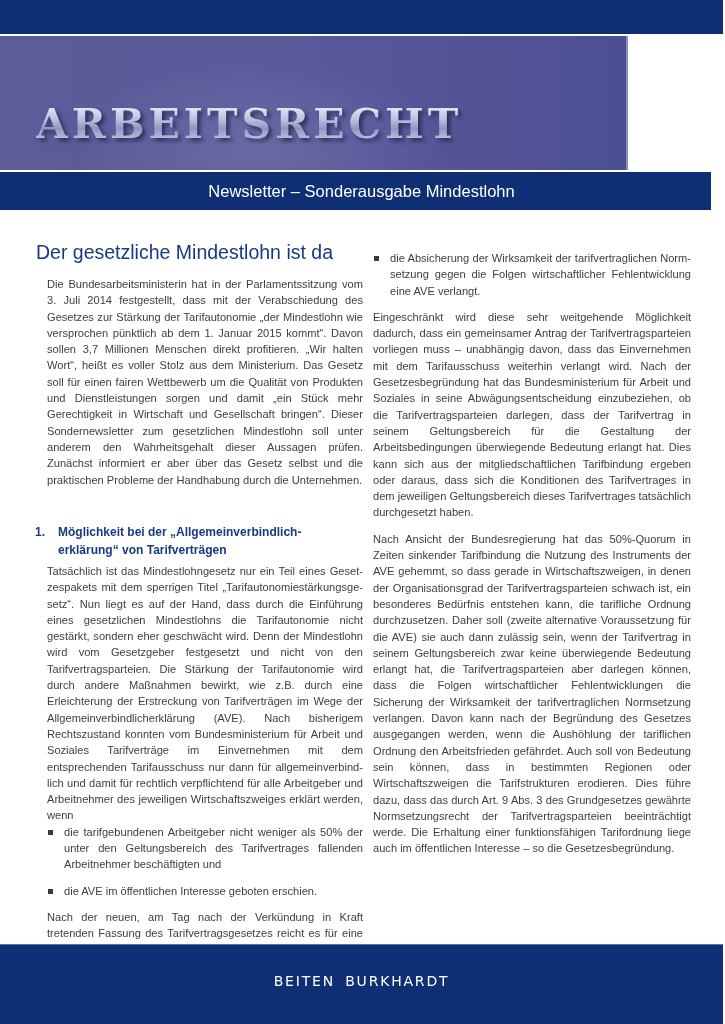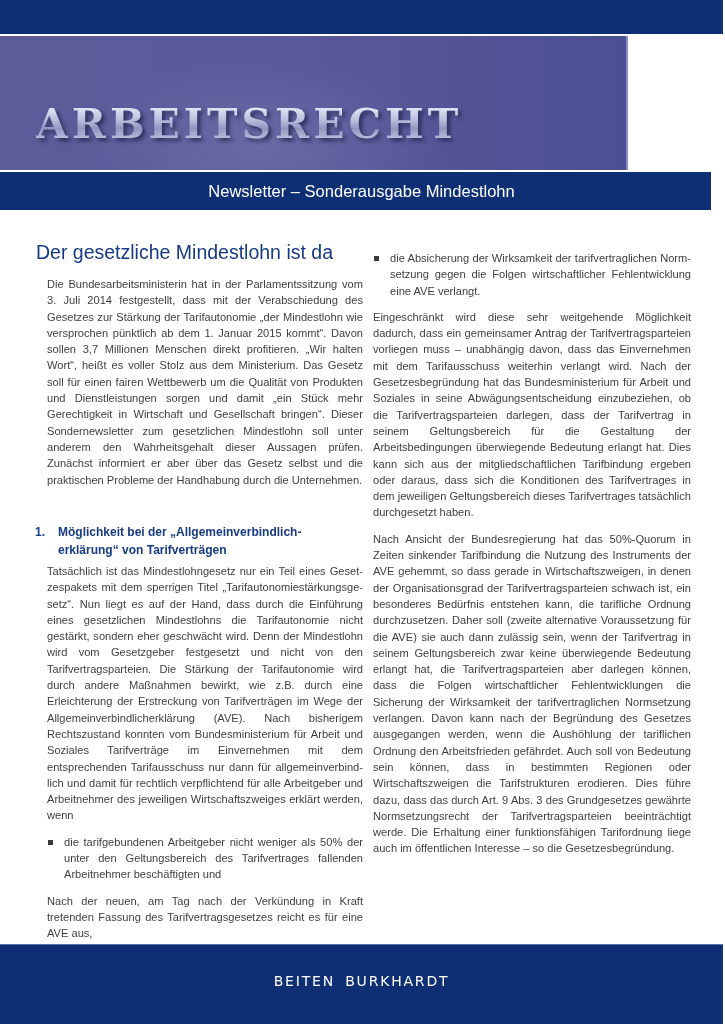--- a/index.html
+++ b/index.html
@@ -168,24 +168,28 @@
   <p>Die Bundesarbeitsministerin hat in der Parlamentssitzung vom 3. Juli 2014 festgestellt, dass mit der Verabschiedung des Geset­zes zur Stärkung der Tarifautonomie „der Mindestlohn wie ver­sprochen pünktlich ab dem 1. Januar 2015 kommt“. Davon sollen 3,7 Millionen Menschen direkt profitieren. „Wir halten Wort“, heißt es voller Stolz aus dem Ministerium. Das Gesetz soll für einen fairen Wettbewerb um die Qualität von Produkten und Dienst­leistungen sorgen und damit „ein Stück mehr Gerechtigkeit in Wirtschaft und Gesellschaft bringen“. Dieser Sondernewsletter zum gesetzlichen Mindestlohn soll unter anderem den Wahrheits­gehalt dieser Aussagen prüfen. Zunächst informiert er aber über das Gesetz selbst und die praktischen Probleme der Handhabung durch die Unternehmen.</p>
 </div>
 
 <h3 class="section-heading">
   <span class="section-number">1.</span>
   <span>Möglichkeit bei der „Allgemeinverbindlich­erklärung“ von Tarifverträgen</span>
 </h3>
 
 <div class="column col-left" style="top:563px;">
   <p>Tatsächlich ist das Mindestlohngesetz nur ein Teil eines Geset­zespakets mit dem sperrigen Titel „Tarifautonomiestärkungsge­setz“. Nun liegt es auf der Hand, dass durch die Einführung eines gesetzlichen Mindestlohns die Tarifautonomie nicht gestärkt, sondern eher geschwächt wird. Denn der Mindestlohn wird vom Gesetzgeber festgesetzt und nicht von den Tarifvertragsparteien. Die Stärkung der Tarifautonomie wird durch andere Maßnahmen bewirkt, wie z.B. durch eine Erleichterung der Erstreckung von Tarifverträgen im Wege der Allgemeinverbindlicherklärung (AVE). Nach bisherigem Rechtszustand konnten vom Bundesministerium für Arbeit und Soziales Tarifverträge im Einvernehmen mit dem entsprechenden Tarifausschuss nur dann für allgemeinverbind­lich und damit für rechtlich verpflichtend für alle Arbeitgeber und Arbeitnehmer des jeweiligen Wirtschaftszweiges erklärt werden, wenn</p>
-  <ul class="bullet-list" style="margin-top:10px;">
+  <ul class="bullet-list" style="">
     <li class="bullet-item">
       <span class="bullet-mark"></span>
       <span>die tarifgebundenen Arbeitgeber nicht weniger als 50% der unter den Geltungsbereich des Tarifvertrages fallenden Arbeit­nehmer beschäftigten und</span>
+    </li>
+    <li class="bullet-item" style="margin-top:10px;">
+      <span class="bullet-mark"></span>
+      <span>die AVE im öffentlichen Interesse geboten erschien.</span>
     </li>
   </ul>
   <p style="margin-top:10px;">Nach der neuen, am Tag nach der Verkündung in Kraft tretenden Fassung des Tarifvertragsgesetzes reicht es für eine AVE aus,</p>
 </div>
 
 <div class="column col-right" style="top:240px;">
   <ul class="bullet-list" style="margin-top:10px;">
     <li class="bullet-item" style="margin-top:10px;">
       <span class="bullet-mark"></span>
       <span>die Absicherung der Wirksamkeit der tarifvertraglichen Norm­setzung gegen die Folgen wirtschaftlicher Fehlentwicklung eine AVE verlangt.</span>

